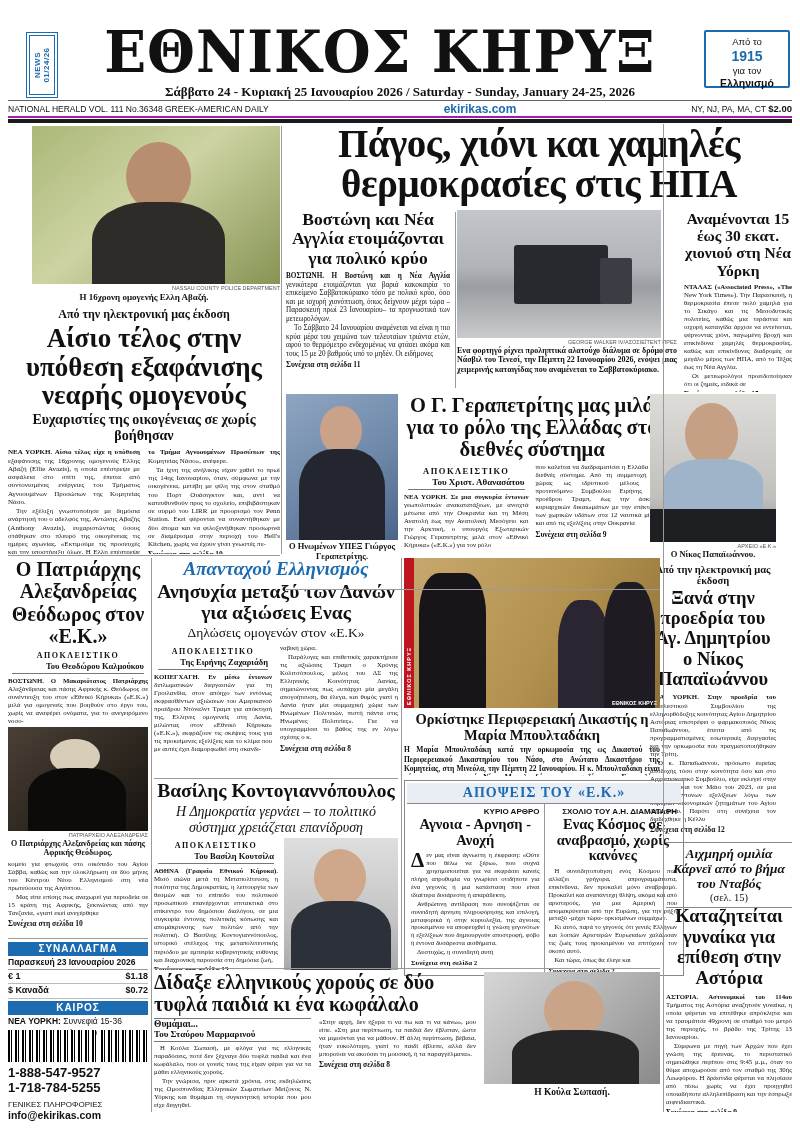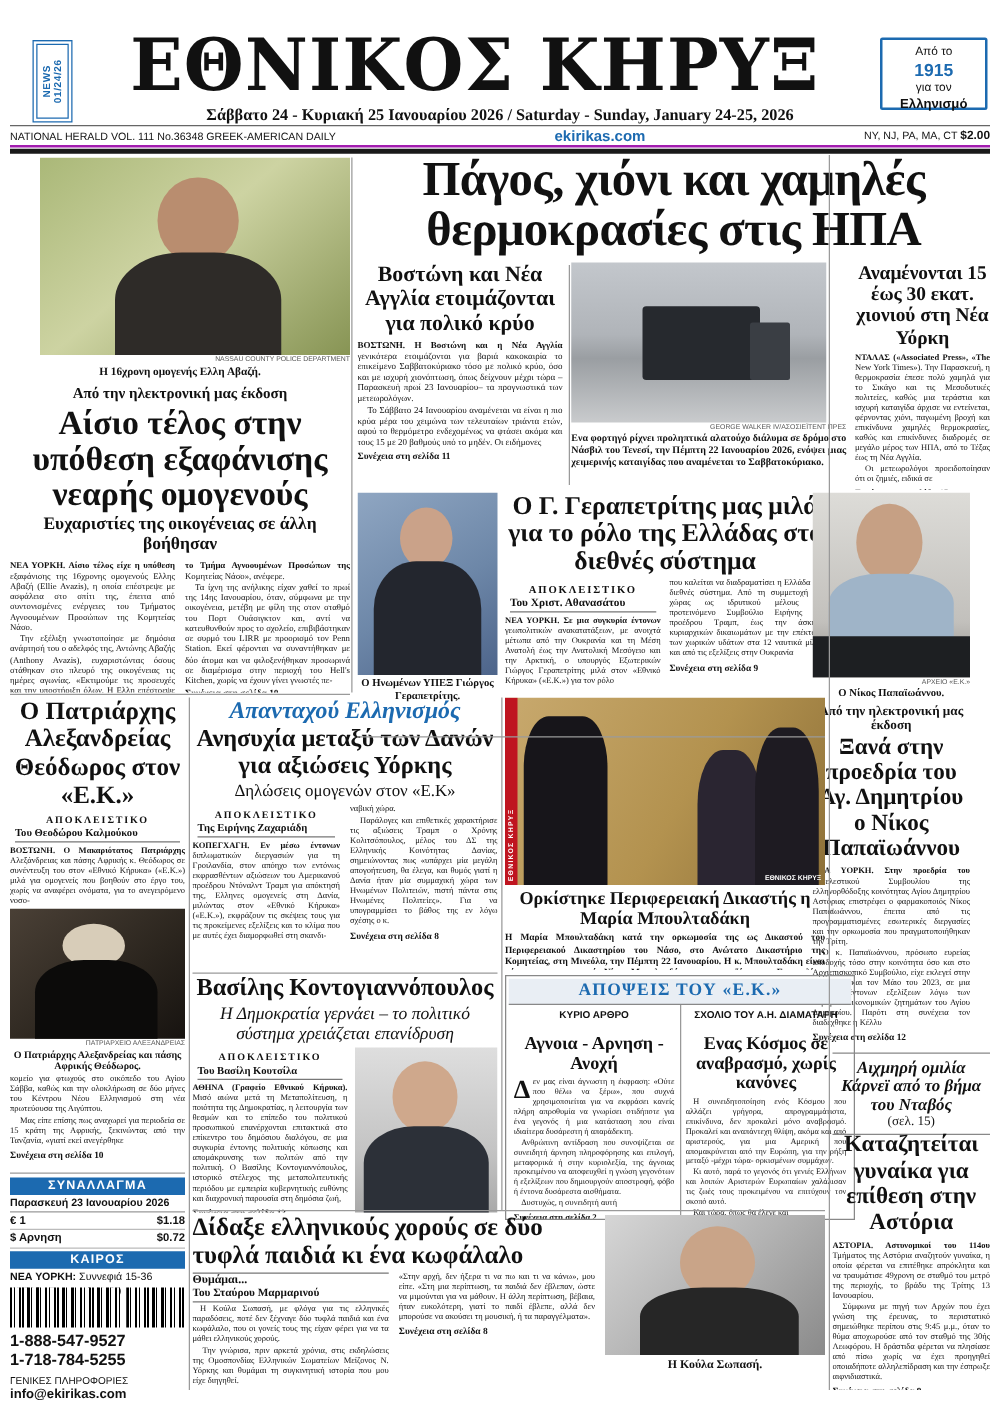--- a/index.html
+++ b/index.html
@@ -23,21 +23,21 @@
   .infobar{position:absolute;left:8px;right:8px;top:100px;height:15px;border-top:1px solid #666;border-bottom:2px solid #a21caf;
            display:flex;justify-content:space-between;align-items:center;font:8.5px "Liberation Sans",sans-serif}
   .infobar .site{color:#1c6ab0;font-weight:bold;font-size:12px}
   .infobar b{font-size:9.5px}
   .thick{position:absolute;left:8px;right:8px;top:119px;height:4px;background:#1a1a1a}
   
   .kick{font-weight:bold;text-align:center;font-size:12px;margin:5px 0 2px}
   .hl{font-weight:bold;text-align:center;margin:0}
   .sub{font-weight:bold;text-align:center}
   .excl{font-weight:bold;text-align:center;font-size:8.5px;letter-spacing:1.5px;margin:3px 0 1px}
-  .byline{font-weight:bold;text-align:left;font-size:9px;border-bottom:1px solid #777;padding-bottom:2px;margin:0 4px 3px}
+  .byline{font-weight:bold;text-align:right;font-size:9px;border-bottom:1px solid #777;padding-bottom:2px;margin:0 4px 3px}
   .body{font-size:7px;line-height:1.18;text-align:justify}
   .body p{margin:0 0 1px;text-indent:8px}
   .body p.f{text-indent:0}
   .body p.f::first-line{font-weight:bold}
   .cont{font-weight:bold;font-size:7.5px;margin-top:3px}
   .cols{display:flex;gap:8px}
   .cols>div{flex:1;min-width:0}
   .credit{font:5.5px "Liberation Sans",sans-serif;color:#555;text-align:right;margin:1px 0}
   .cap{font-weight:bold;font-size:9px;text-align:center;line-height:1.15}
   
@@ -84,21 +84,21 @@
   .barcode{height:32px;background:repeating-linear-gradient(90deg,#000 0 2px,#fff 2px 3px,#000 3px 4px,#fff 4px 7px,#000 7px 9px,#fff 9px 10px,#000 10px 11px,#fff 11px 14px)}
   .phones{font:bold 13px/1.15 "Liberation Sans",sans-serif;margin-top:4px}
   .ginfo{font:8px "Liberation Sans",sans-serif;margin-top:4px}
   .email{font:bold 10.5px "Liberation Sans",sans-serif}
   .opbox{border:1px solid #888;box-sizing:border-box;padding:2px}
   .ophead{background:#e9eef4;color:#1c6ab0;text-align:center;font-weight:bold;font-size:14px;
           border-bottom:1px solid #888;padding:2px 0;letter-spacing:1px}
   .opcols{display:flex}
   .opcols>div{flex:1;min-width:0;padding:3px 4px}
   .opcols>div+div{border-left:1px solid #999}
-  .opkick{font:bold 8px "Liberation Sans",sans-serif;text-align:center;margin-bottom:12px}
+  .opkick{font:bold 8px "Liberation Sans",sans-serif;text-align:right;margin-bottom:1px}
   .ophl{font-weight:bold;font-size:14.5px;line-height:1.08;text-align:center;margin:1px 0 3px}
   .opbody{font-size:6.6px;line-height:1.2;text-align:justify}
   .opbody p{margin:0 0 1px;text-indent:6px}
   .opbody p.f{text-indent:0}
   .dropcap{float:left;font-weight:bold;font-size:21px;line-height:.8;margin:1px 2px 0 0}
   .carney{border-top:1px solid #888;border-bottom:1px solid #888;text-align:center;padding:3px 0 4px}
   .carney .t{font-style:italic;font-weight:bold;font-size:13.5px;line-height:1.12}
   .carney .pg{font-size:10.5px;margin-top:1px}
   .secblue{color:#1c6ab0;font-style:italic;font-weight:bold;font-size:19px;text-align:center;margin:0 0 2px}
 </style>
@@ -133,21 +133,21 @@
 
   <div class="abs" style="left:8px;top:126px;width:272px;height:428px;overflow:hidden">
     <div class="ph ph-girl" style="margin-left:24px;width:248px;height:158px">
       <div class="head"></div>
         <div class="torso"></div>
     </div>
     <div class="credit" style="margin-left:24px">NASSAU COUNTY POLICE DEPARTMENT</div>
     <div class="cap">Η 16χρονη ομογενής Ελλη Αβαζή.</div>
     <div class="kick">Από την ηλεκτρονική μας έκδοση</div>
     <h2 class="hl" style="font-size:27px;line-height:1.05">Αίσιο τέλος στην υπόθεση εξαφάνισης νεαρής ομογενούς</h2>
-    <div class="sub" style="font-size:14px;margin:3px 0 4px">Ευχαριστίες της οικογένειας σε άλλη βοήθησαν</div>
+    <div class="sub" style="font-size:14px;margin:3px 0 4px">Ευχαριστίες της οικογένειας σε χωρίς βοήθησαν</div>
     <div class="cols body">
       <div>
         <p class="f">ΝΕΑ ΥΟΡΚΗ. Αίσιο τέλος είχε η υπόθεση εξαφάνισης της 16χρονης ομογενούς Ελλης Αβαζή (Ellie Avazis), η οποία επέστρεψε με ασφάλεια στο σπίτι της, έπειτα από συντονισμένες ενέργειες του Τμήματος Αγνοουμένων Προσώπων της Κομητείας Νάσο.</p>
         <p>Την εξέλιξη γνωστοποίησε με δημόσια ανάρτησή του ο αδελφός της, Αντώνης Αβαζής (Anthony Avazis), ευχαριστώντας όσους στάθηκαν στο πλευρό της οικογένειας τις ημέρες αγωνίας. «Εκτιμούμε τις προσευχές και την υποστήριξη όλων. Η Ελλη επέστρεψε με ασφάλεια στο σπίτι νωρίς σήμερα το πρωί από</p>
       </div>
       <div>
         <p class="f" style="font-weight:normal">το Τμήμα Αγνοουμένων Προσώπων της Κομητείας Νάσο», ανέφερε.</p>
         <p>Τα ίχνη της ανήλικης είχαν χαθεί το πρωί της 14ης Ιανουαρίου, όταν, σύμφωνα με την οικογένεια, μετέβη με φίλη της στον σταθμό του Πορτ Ουάσιγκτον και, αντί να κατευθυνθούν προς το σχολείο, επιβιβάστηκαν σε συρμό του LIRR με προορισμό τον Penn Station. Εκεί φέρονται να συναντήθηκαν με δύο άτομα και να φιλοξενήθηκαν προσωρινά σε διαμέρισμα στην περιοχή του Hell's Kitchen, χωρίς να έχουν γίνει γνωστές πε-</p>
         <div class="cont">Συνέχεια στη σελίδα 10</div>
       </div>
@@ -252,21 +252,21 @@
   </div>
 
   <div class="abs" style="left:8px;top:942px;width:140px">
     <div class="bluebar">ΣΥΝΑΛΛΑΓΜΑ</div>
     <div style="font:bold 8.5px/1.5 'Liberation Sans',sans-serif;border-bottom:1px solid #999">Παρασκευή 23 Ιανουαρίου 2026</div>
     <div class="fxrow">
       <span>€ 1</span>
         <span>$1.18</span>
     </div>
     <div class="fxrow">
-      <span>$ Αρνηση</span>
+      <span>$ Καναδά</span>
         <span>$0.72</span>
     </div>
     <div class="bluebar" style="margin-top:2px">ΚΑΙΡΟΣ</div>
     <div class="wline"><b>ΝΕΑ ΥΟΡΚΗ:</b> <span>Συννεφιά 15-36</span></div>
     <div class="wline"><b>ΑΥΡΙΟ:</b> <span>Συννεφιά 11-20</span></div>
     <div class="wline"><b>ΑΘΗΝΑ:</b> <span>47-60</span></div>
     <div class="wline"><b>ΛΕΥΚΩΣΙΑ:</b> <span>40-57</span></div>
   </div>
 
   <div class="abs" style="left:8px;top:1030px;width:140px">
@@ -275,21 +275,21 @@
       <div class="barcode" style="width:47px"></div>
     </div>
     <div class="phones">1-888-547-9527</div>
     <div class="phones" style="margin-top:0">1-718-784-5255</div>
     <div class="ginfo">ΓΕΝΙΚΕΣ ΠΛΗΡΟΦΟΡΙΕΣ</div>
     <div class="email">info@ekirikas.com</div>
   </div>
 
   <div class="abs" style="left:154px;top:558px;width:244px;height:220px;overflow:hidden">
     <div class="secblue">Απανταχού Ελληνισμός</div>
-    <h2 class="hl" style="font-size:19.5px;line-height:1.06">Ανησυχία μεταξύ των Δανών για αξιώσεις Υόρκης</h2>
+    <h2 class="hl" style="font-size:19.5px;line-height:1.06">Ανησυχία μεταξύ των Δανών για αξιώσεις Ενας</h2>
     <div class="sub" style="font-size:13.5px;font-weight:normal;margin:2px 0 3px">Δηλώσεις ομογενών στον «Ε.Κ»</div>
     <div style="display:flex;gap:8px">
       <div style="flex:1;min-width:0">
         <div class="excl" style="font-size:8px">ΑΠΟΚΛΕΙΣΤΙΚΟ</div>
         <div class="byline" style="font-size:8.5px">Της Ειρήνης Ζαχαριάδη</div>
         <div class="body" style="font-size:6.8px">
           <p class="f">ΚΟΠΕΓΧΑΓΗ. Εν μέσω έντονων διπλωματικών διεργασιών για τη Γροιλανδία, στον απόηχο των εντόνως εκφρασθέντων αξιώσεων του Αμερικανού προέδρου Ντόναλντ Τραμπ για απόκτησή της, Ελληνες ομογενείς στη Δανία, μιλώντας στον «Εθνικό Κήρυκα» («Ε.Κ.»), εκφράζουν τις σκέψεις τους για τις προκείμενες εξελίξεις και το κλίμα που με αυτές έχει διαμορφωθεί στη σκανδι-</p>
         </div>
       </div>
       <div style="flex:1;min-width:0">

